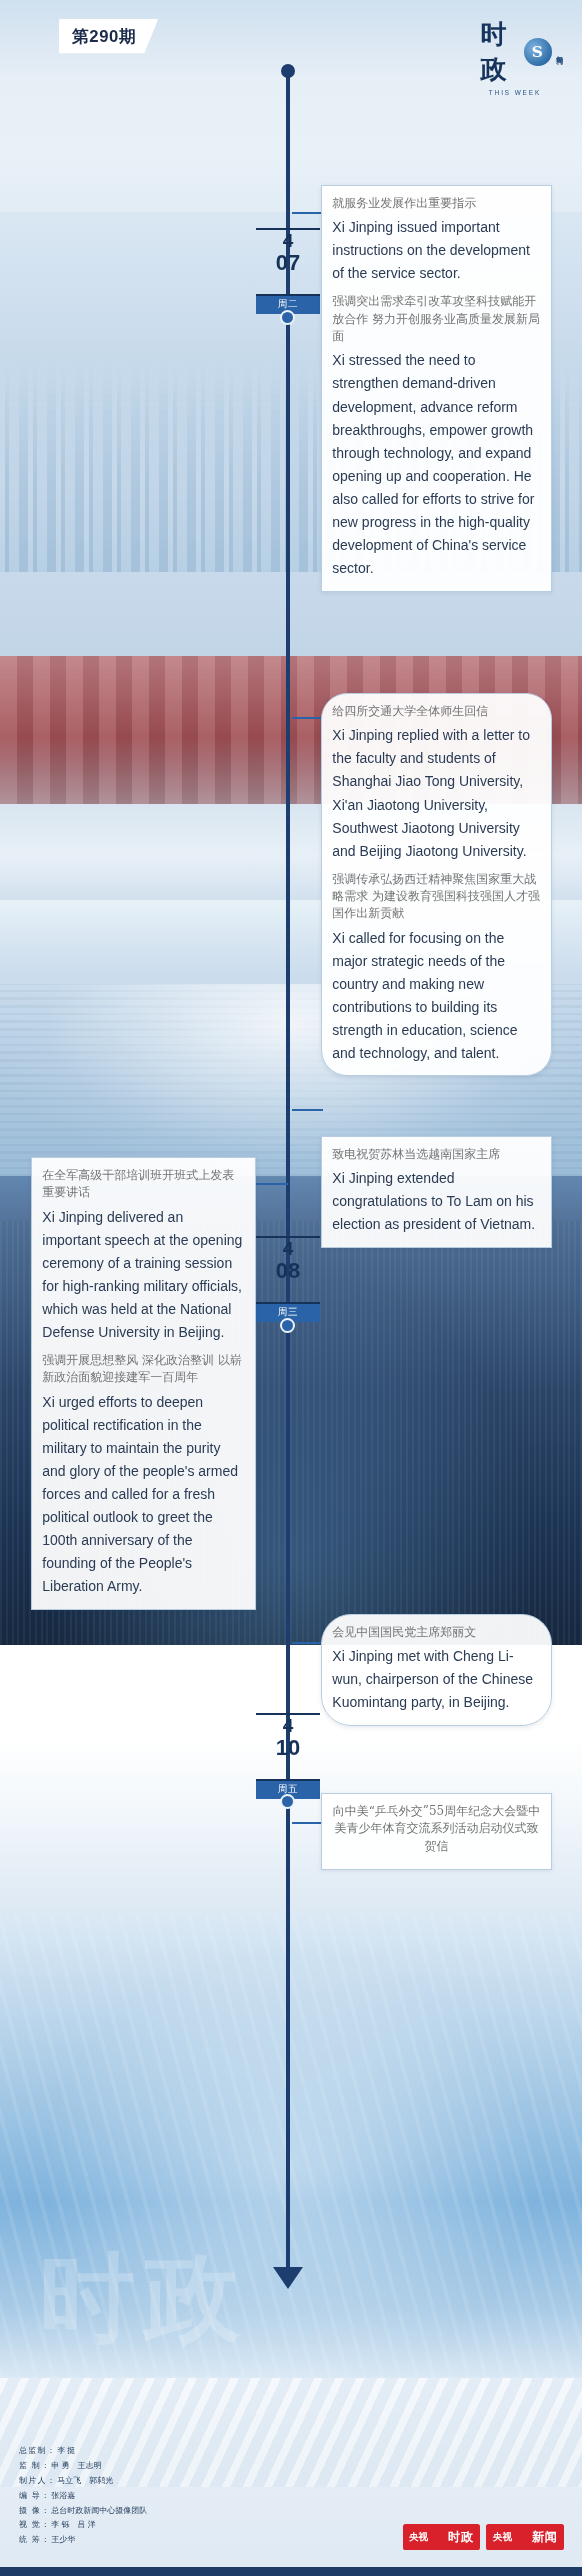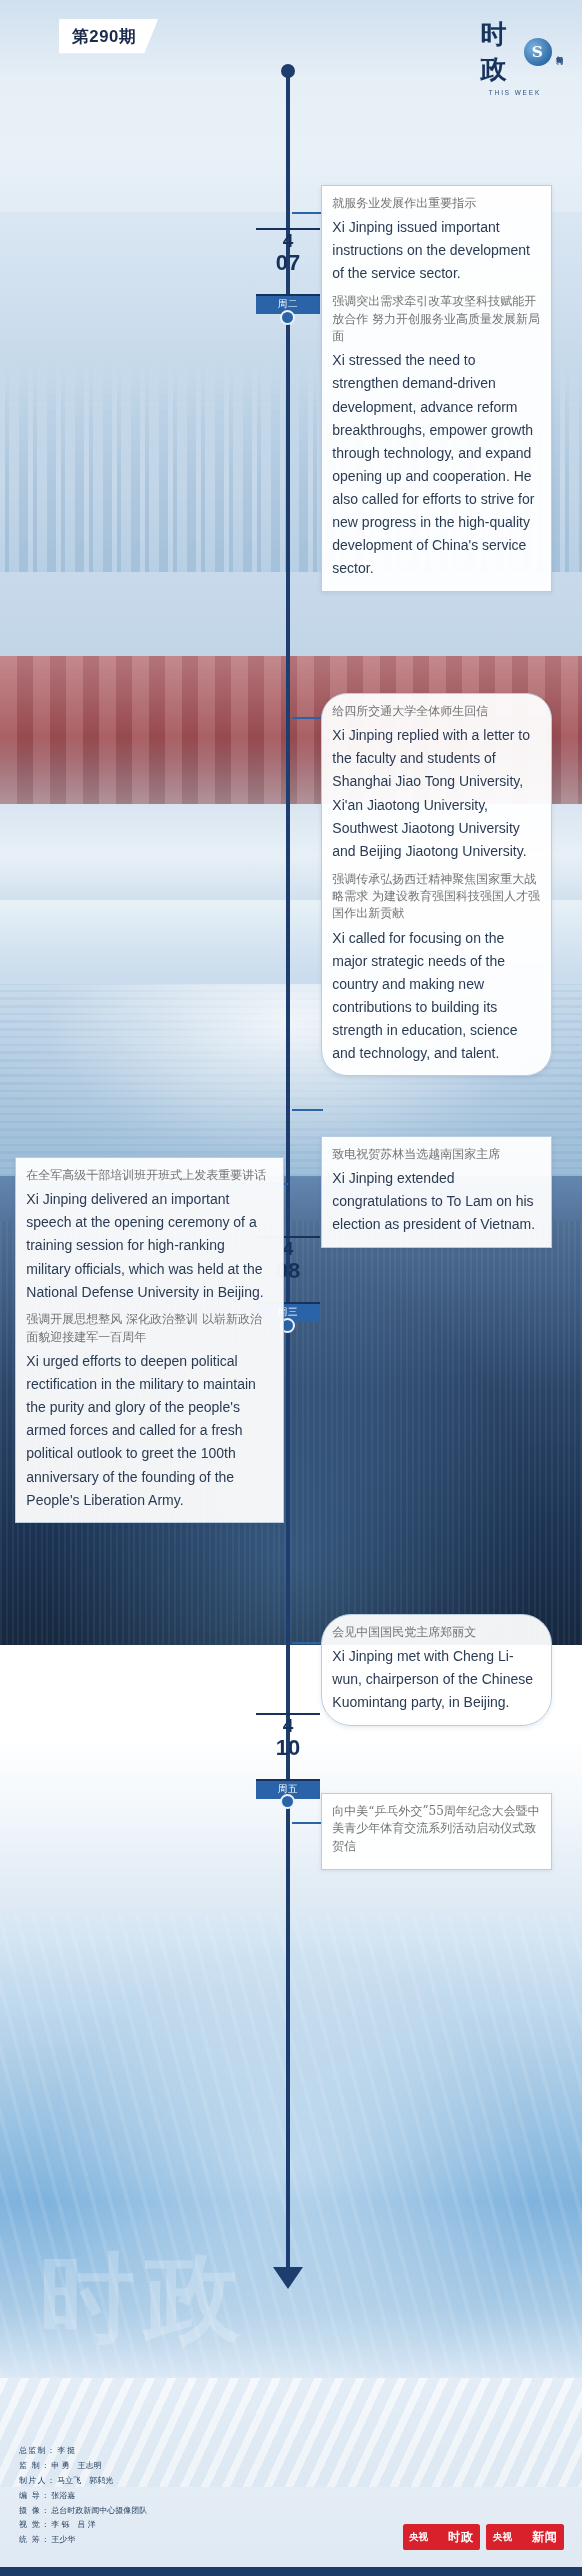--- a/index.html
+++ b/index.html
@@ -163,21 +163,21 @@
   .card .hd{
     font-size:12px; line-height:1.45; font-weight:400; color:#737373;
     font-family:"DejaVu Serif","Liberation Serif", serif;
     margin-bottom:3.9px;
   }
   .card .bd{
     font-size:14px; line-height:1.65; color:#2a3b54; margin-bottom:7.7px;
   }
   .card .bd:last-child{ margin-bottom:0; }
   .card.right{ left:321px; width:231px; }
-  .card.left{ left:15px; width:269px; }
+  .card.left{ left:31px; width:225px; }
 
   
   .tick{
     position:absolute; height:1.9px; background:#2a63a8; z-index:5;
   }
 
   
   .credits{
     position:absolute; left:19px; bottom:28px; z-index:9;
     font-size:8px; line-height:1.85; color:#27405f;
@@ -281,21 +281,21 @@
   <div class="bd">Xi Jinping delivered an important speech at the opening ceremony of a training session for high-ranking military officials, which was held at the National Defense University in Beijing.</div>
   <div class="hd">强调开展思想整风 深化政治整训 以崭新政治面貌迎接建军一百周年</div>
   <div class="bd">Xi urged efforts to deepen political rectification in the military to maintain the purity and glory of the people's armed forces and called for a fresh political outlook to greet the 100th anniversary of the founding of the People's Liberation Army.</div>
 </div>
 
 <div class="card right" style="top:1614px;border-radius:30px;">
   <div class="hd">会见中国国民党主席郑丽文</div>
   <div class="bd">Xi Jinping met with Cheng Li-wun, chairperson of the Chinese Kuomintang party, in Beijing.</div>
 </div>
 
-<div class="card right" style="top:1793px;">
+<div class="card right" style="top:1793px;text-align:center;">
   <div class="hd">向中美“乒乓外交”55周年纪念大会暨中美青少年体育交流系列活动启动仪式致贺信</div>
 </div>
 
 <div class="credits">
   <div class="row">
     <span class="k">总监制</span>：
     <span>李 挺</span>
   </div>
   <div class="row">
     <span class="k">监 制</span>：

